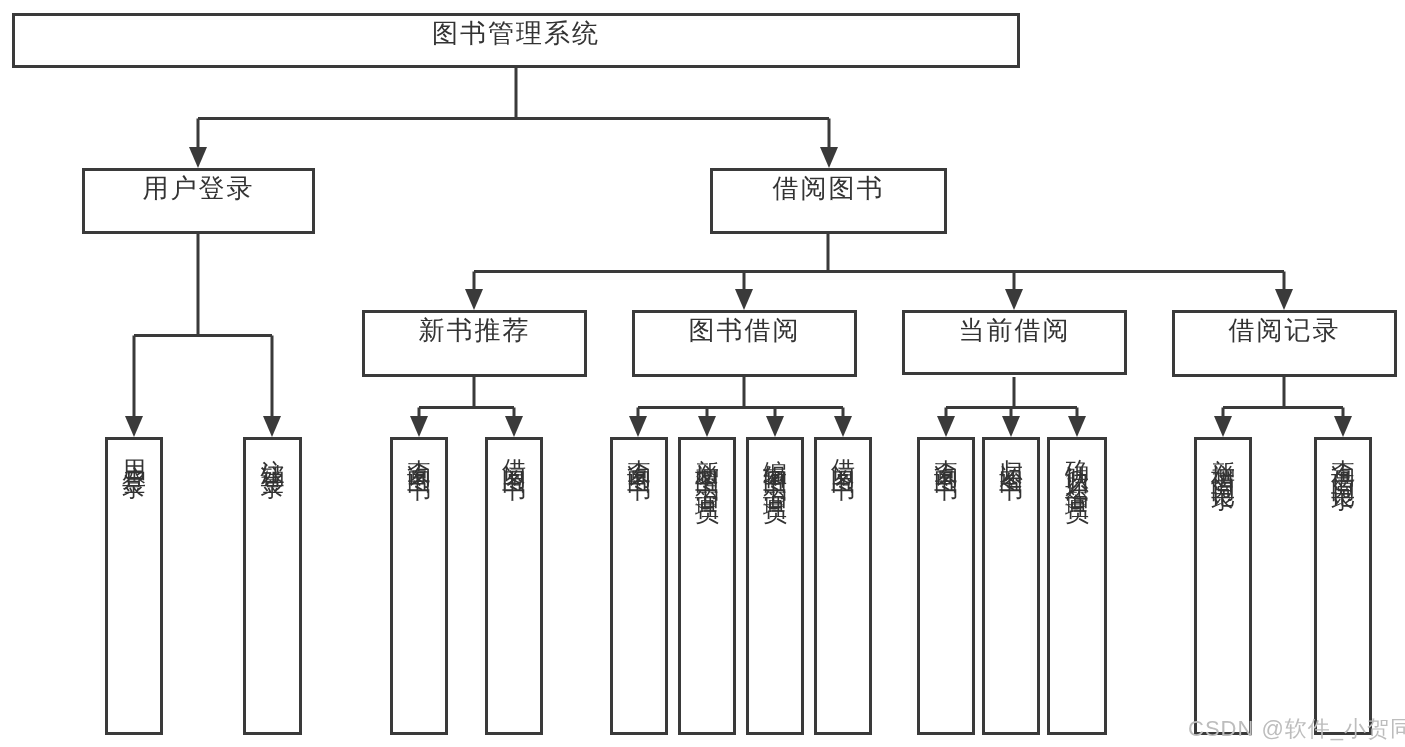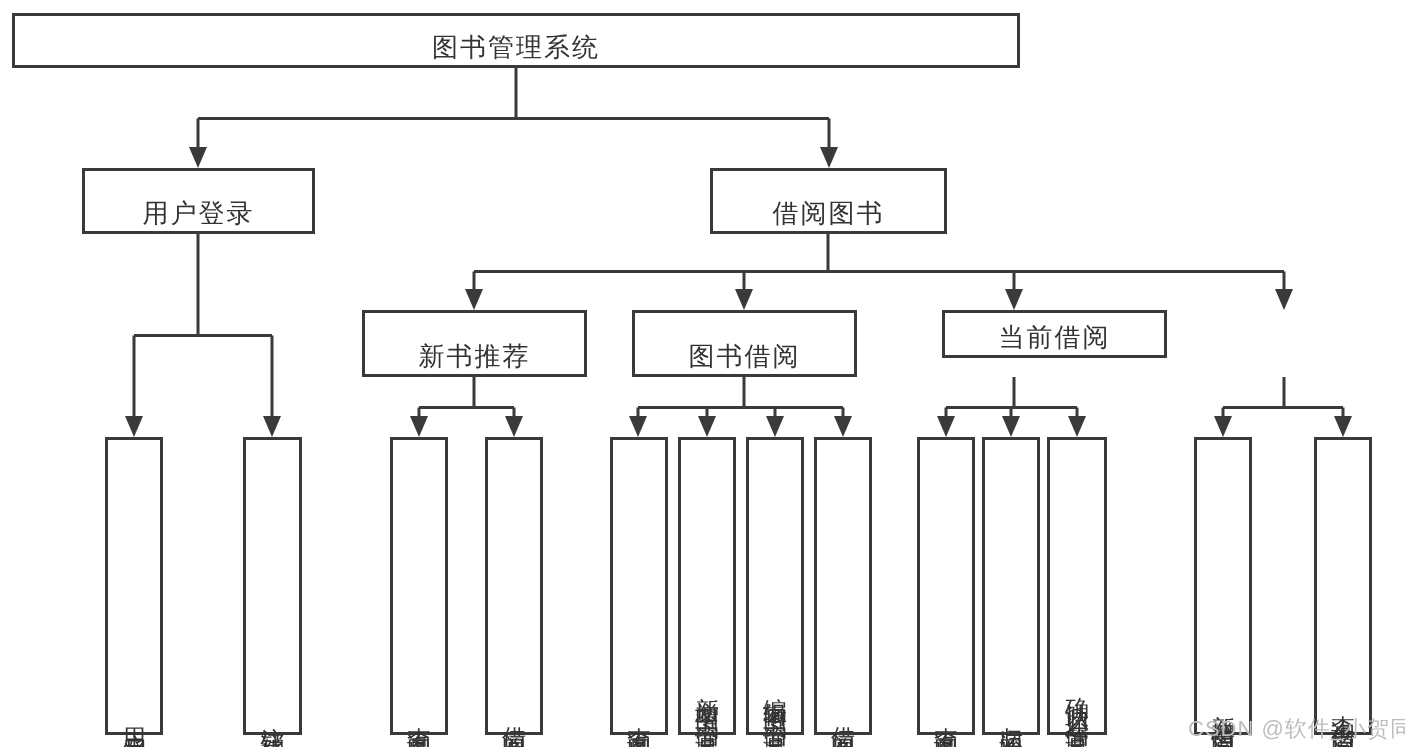--- a/index.html
+++ b/index.html
@@ -9,21 +9,21 @@
     background:var(--background,#fff);
     font-family:"Liberation Sans","DejaVu Sans",sans-serif;
     overflow:hidden;
   }
   #edges{position:absolute;left:0;top:0;color:var(--line,#3a3a3a);}
   .box{
     position:absolute;
     box-sizing:border-box;
     border:3px solid var(--line,#3a3a3a);
     background:#fff;
-    display:flex;align-items:flex-end;justify-content:center;
+    display:flex;align-items:flex-start;justify-content:center;
     color:var(--text,#333);
     z-index:2;
   }
   .hbox span{font-size:26px;letter-spacing:2px;white-space:nowrap;}
   .vbox .vtext{
     writing-mode:vertical-rl;
     text-orientation:mixed;
     font-size:24px;
     letter-spacing:6px;
     line-height:1;
@@ -87,22 +87,25 @@
   <div class="box hbox" style="left:710px;top:168px;width:237px;height:66px">
     <span>借阅图书</span>
   </div>
 
   <div class="box hbox" style="left:362px;top:310px;width:225px;height:67px">
     <span>新书推荐</span>
   </div>
   <div class="box hbox" style="left:632px;top:310px;width:225px;height:67px">
     <span>图书借阅</span>
   </div>
-  <div class="box hbox" style="left:942px;top:310px;width:225px;height:48px">
+  <div class="box hbox" style="left:902px;top:310px;width:225px;height:65px">
     <span>当前借阅</span>
+  </div>
+  <div class="box hbox" style="left:1172px;top:310px;width:225px;height:67px">
+    <span>借阅记录</span>
   </div>
 
   <div class="box vbox" style="left:105px;top:437px;width:58px;height:298px">
     <span class="vtext">用户登录</span>
   </div>
   <div class="box vbox" style="left:243px;top:437px;width:59px;height:298px">
     <span class="vtext">注销登录</span>
   </div>
 
   <div class="box vbox" style="left:390px;top:437px;width:58px;height:298px">

